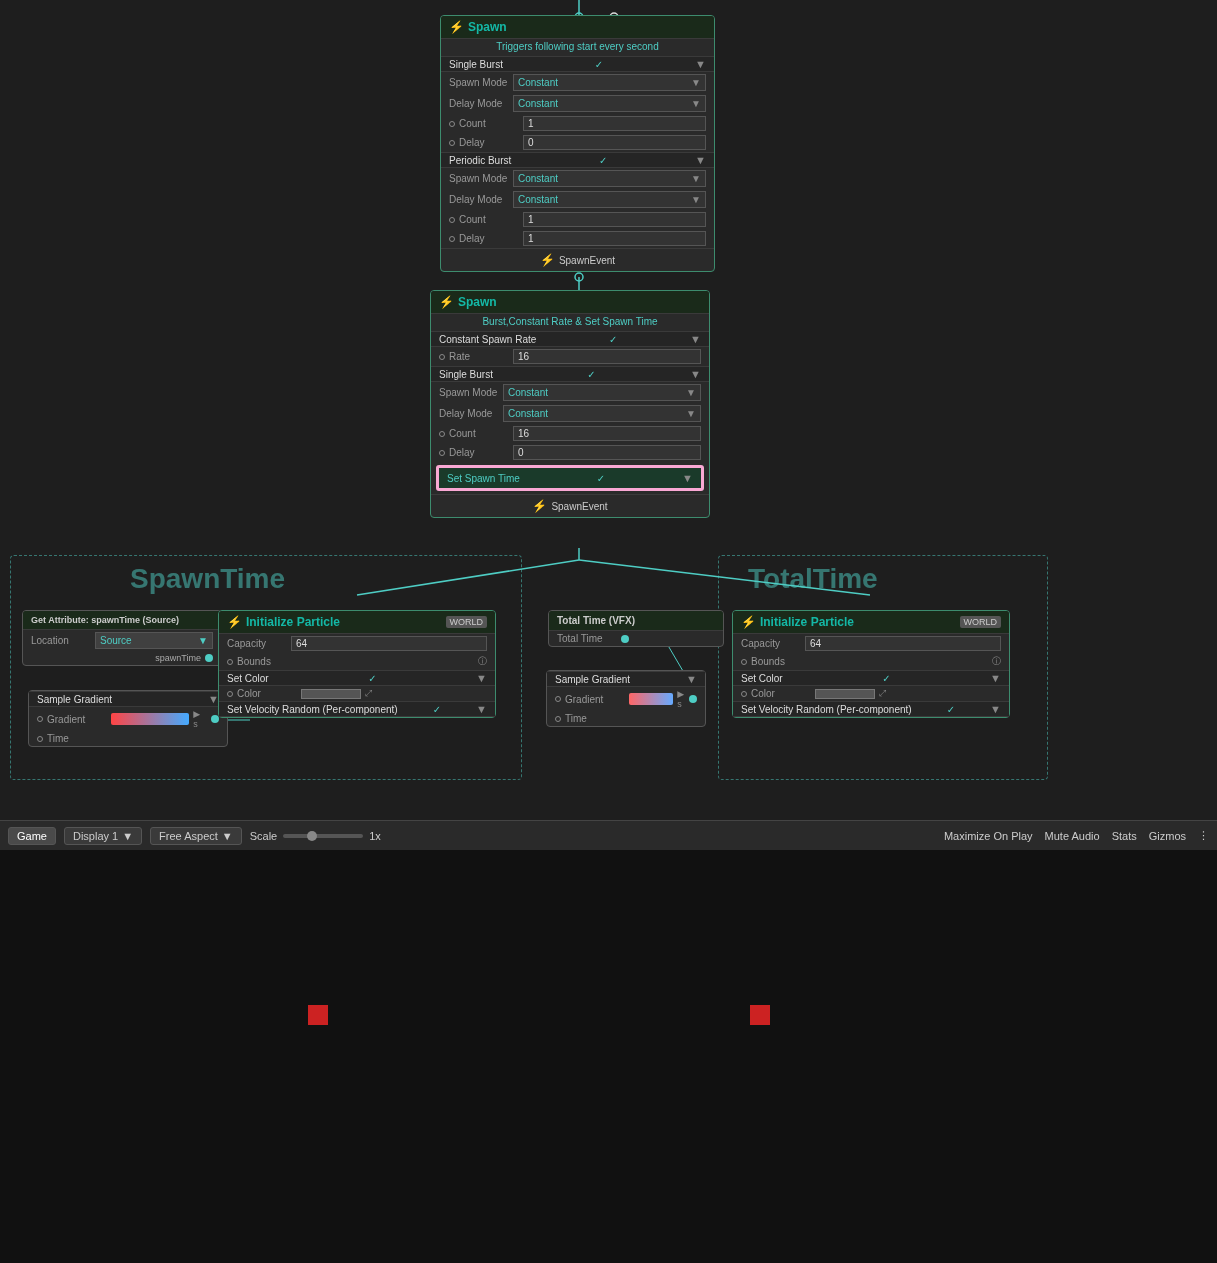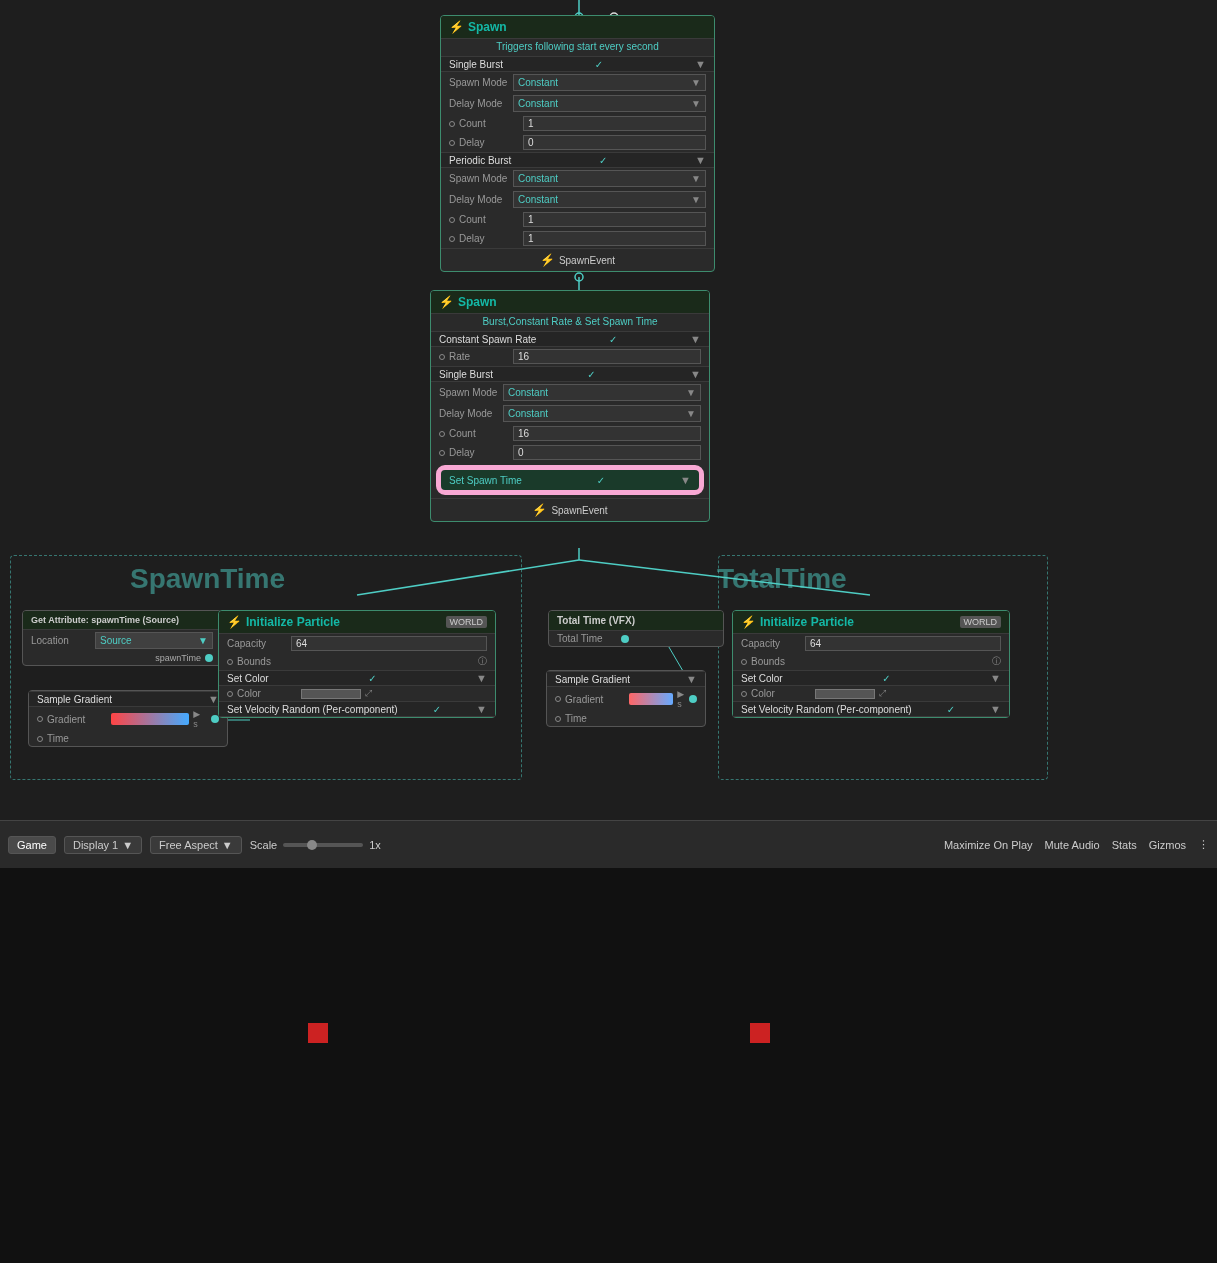--- a/index.html
+++ b/index.html
@@ -203,21 +203,21 @@
       left: 130px;
       top: 563px;
       color: #4ecdc4;
       font-size: 28px;
       font-weight: bold;
       opacity: 0.5;
     }
 
     .region-label-right {
       position: absolute;
-      left: 717px;
+      left: 748px;
       top: 563px;
       color: #4ecdc4;
       font-size: 28px;
       font-weight: bold;
       opacity: 0.5;
     }
 
     
     .region-left {
       position: absolute;
@@ -247,22 +247,22 @@
       top: 0;
       left: 0;
       width: 100%;
       height: 100%;
       pointer-events: none;
     }
 
     
     .set-spawn-time-section {
       background: #1a3a2a;
-      border: 5px solid #f9a8d4;
-      border-radius: 9px;
+      border: 3px solid #f9a8d4;
+      border-radius: 3px;
       margin: 3px 5px;
     }
 
     .set-spawn-time-row {
       display: flex;
       align-items: center;
       justify-content: space-between;
       padding: 4px 8px;
     }
 
@@ -270,21 +270,21 @@
     .gradient-bar {
       height: 12px;
       width: 80px;
       background: linear-gradient(to right, #ff4444, #44aaff);
       border-radius: 2px;
     }
 
     
     .game-toolbar {
       width: 1217px;
-      height: 48px;
+      height: 30px;
       background: #2a2a2a;
       border-top: 1px solid #444;
       display: flex;
       align-items: center;
       padding: 0 8px;
       gap: 8px;
     }
 
     .toolbar-tab {
       background: #3a3a3a;

